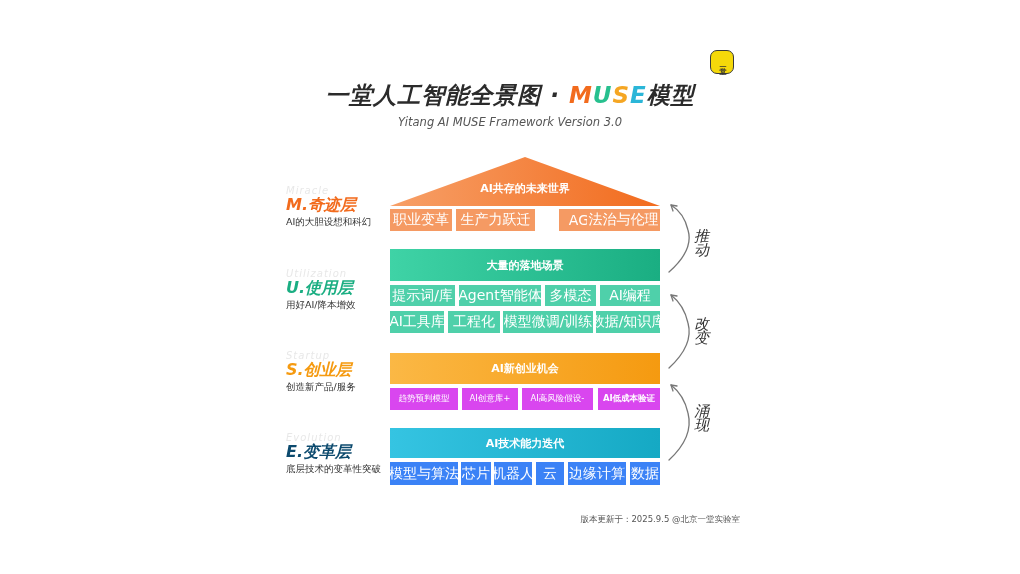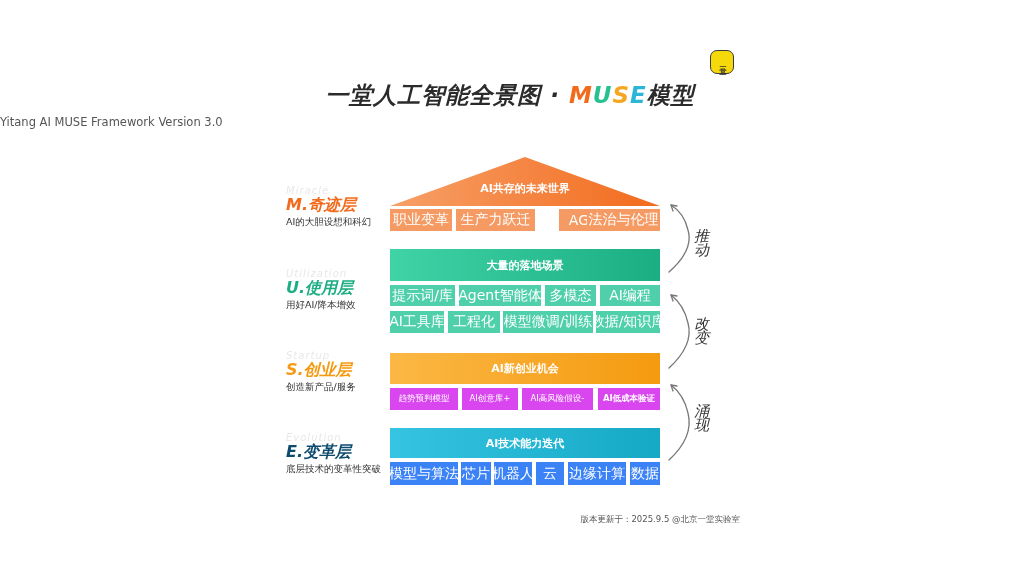--- a/index.html
+++ b/index.html
@@ -5,21 +5,21 @@
   html, body { margin:0; padding:0; }
   body { width:1020px; height:574px; background:#ffffff; position:relative; overflow:hidden;
          font-family:"DejaVu Sans","Liberation Sans",sans-serif; }
   .abs { position:absolute; }
   .logo { left:710px; top:50px; width:24px; height:24px; background:#f5d90a; border:1.5px solid #3a3a3a;
           border-radius:7px; box-sizing:border-box; display:flex; align-items:center; justify-content:center;
           font-size:9px; font-weight:bold; color:#333; line-height:1; }
   .title { left:0; width:1020px; top:80px; text-align:center; font-size:23px; font-weight:bold; color:#2b2b2b;
            letter-spacing:1px; font-style:italic; }
   .title .m { color:#f26b1d; } .title .u { color:#27c08e; } .title .s { color:#f5a623; } .title .e { color:#2bb6d8; }
-  .subtitle { left:0; width:1020px; top:115px; font-size:11.5px; color:#555; }
+  .subtitle { left:0; width:1020px; top:115px; text-align:center; font-size:11.5px; color:#555;font-style:italic; }
   .roof { left:390px; top:157px; width:270px; height:49px; }
   .roof-text { left:390px; width:270px; top:181px; text-align:center; color:#fff; font-size:11px; font-weight:bold; }
   .box { display:flex; align-items:center; justify-content:center; color:#fff; font-size:14px; box-sizing:border-box;
          white-space:nowrap; overflow:hidden; }
   .bar { display:flex; align-items:center; justify-content:center; color:#fff; font-size:11px; font-weight:bold; }
   .m-box { background:#f59a63; }
   .u-box { background:#4fd0aa; }
   .s-box { background:#d946ef; font-size:8.5px; }
   .e-box { background:#3b82f6; }
   .u-bar { background:linear-gradient(90deg,#3fd3a6,#1aae82); }

